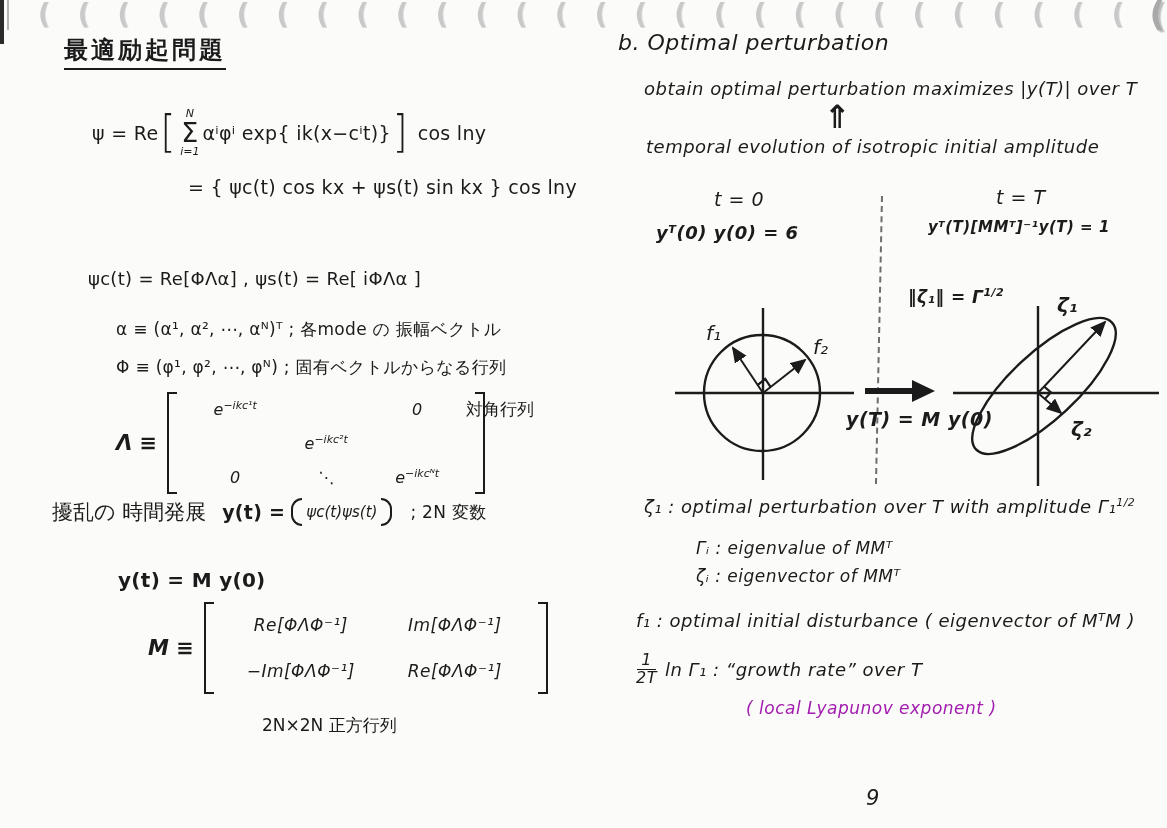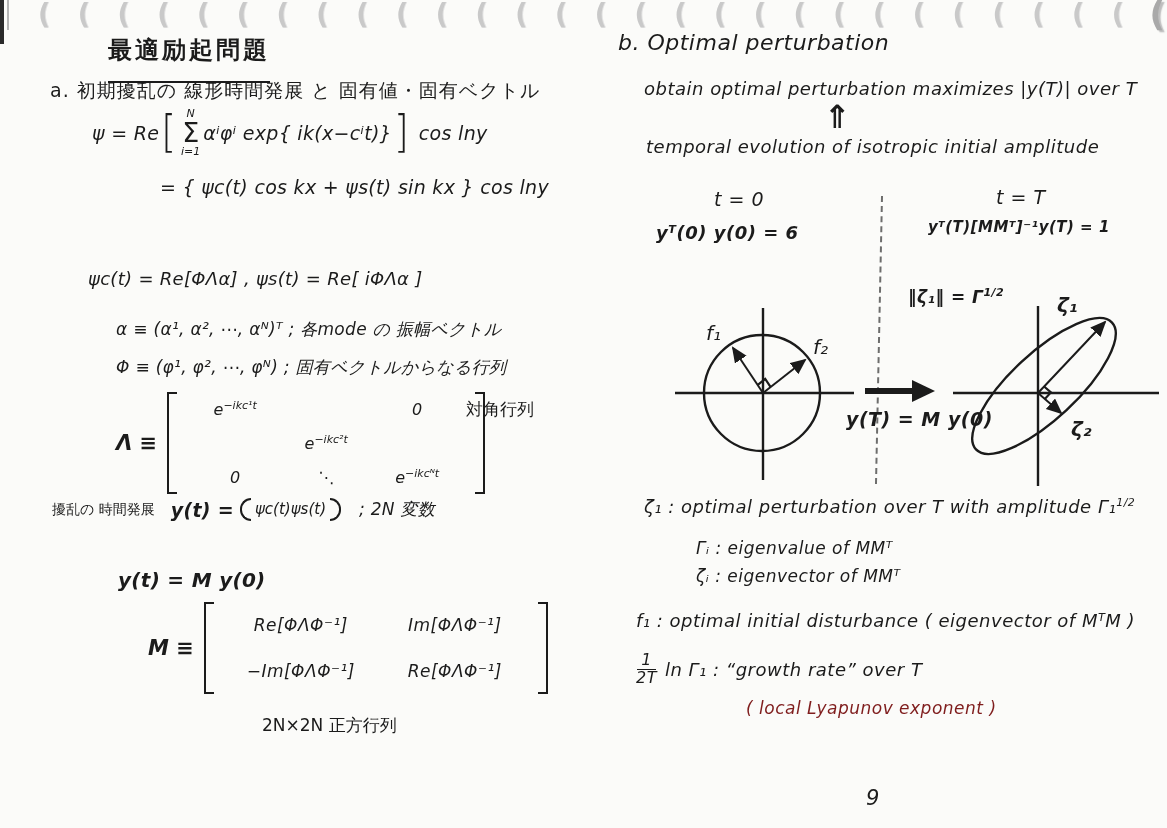--- a/index.html
+++ b/index.html
@@ -10,35 +10,35 @@
   html,body{margin:0;padding:0;background:#e8e8e8;}
   #paper{
     position:relative;width:1167px;height:828px;overflow:hidden;
     background:var(--paper);
     font-family:"DejaVu Sans","Liberation Sans",sans-serif;
     color:var(--ink);
   }
   .abs{position:absolute;white-space:nowrap;}
   .jp{font-style:normal;}
   .hw{font-style:italic;letter-spacing:.5px;}
-  .eq{font-style:italic;letter-spacing:.3px;}
+  .eq{letter-spacing:.3px;}
   sup{font-size:11px;font-style:italic;}
 
   
   .holes{position:absolute;left:38px;top:0px;width:1126px;display:flex;justify-content:space-between;}
   .hole{font-size:27px;color:var(--hole);font-weight:bold;line-height:30px;
         text-shadow:1px 0 0 #e2e2e2;transform:scaleY(1.05);}
   .hole:last-child{color:#a9a9a9;transform:scale(1.25);text-shadow:2px 1px 1px #bdbdbd;}
 
   .scan-edge{position:absolute;left:0;top:0;width:4px;height:44px;background:#2a2a2a;}
   .scan-edge2{position:absolute;left:7px;top:0;width:2px;height:30px;background:#b5b5b5;}
 
   
   .title{font-size:24px;font-weight:bold;letter-spacing:3px;
-         border-bottom:2.5px solid var(--ink);padding-bottom:15px;margin-left:44px;}
+         border-bottom:2.5px solid var(--ink);padding-bottom:2px;}
 
   
   .sum{display:inline-flex;flex-direction:column;align-items:center;line-height:1;margin:0 3px;font-style:italic;}
   .sum .lim{font-size:11px;}
   .sum .sym{font-size:27px;font-style:normal;}
 
   
   .tbkt{font-size:38px;font-weight:300;line-height:.9;font-style:normal;transform:scaleY(1.15);display:inline-block;margin:0 2px;}
 
   
@@ -102,36 +102,35 @@
       <span class="hole">(</span>
       <span class="hole">(</span>
       <span class="hole">(</span>
       <span class="hole">(</span>
     </div>
   <div class="scan-edge"></div>
   <div class="scan-edge2"></div>
 
   <div class="abs title jp" style="left:64px;top:34px;">最適励起問題</div>
 
-  <div class="abs jp" style="left:50px;top:78px;font-size:19px;letter-spacing:1px;">a. 初期擾乱の 線形時間発展 と 固有値・固有ベクトル</div>
 
   <div class="abs mrow" style="left:92px;top:108px;font-size:19px;">
     <span class="eq">ψ = Re</span>
     <span class="tbkt">[</span>
     <span class="sum">
       <span class="lim">N</span>
       <span class="sym">Σ</span>
       <span class="lim">i=1</span>
     </span>
     <span class="eq">αⁱφⁱ exp{ ik(x−cⁱt)}</span>
     <span class="tbkt">]</span>
     <span class="eq" style="margin-left:8px;">cos lny</span>
   </div>
 
-  <div class="abs eq" style="left:160px;top:176px;font-size:19px;">= { ψc(t) cos kx + ψs(t) sin kx } cos lny</div>
+  <div class="abs eq" style="left:188px;top:176px;font-size:19px;">= { ψc(t) cos kx + ψs(t) sin kx } cos lny</div>
 
   <div class="abs eq" style="left:88px;top:268px;font-size:18px;">ψc(t) = Re[ΦΛα] ,  ψs(t) = Re[ iΦΛα ]</div>
 
   <div class="abs eq jp" style="left:116px;top:356px;font-size:17px;">Φ ≡ (φ¹, φ², ⋯, φᴺ) ;  固有ベクトルからなる行列</div>
   <div class="abs eq jp" style="left:116px;top:318px;font-size:17px;">α ≡ (α¹, α², ⋯, αᴺ)ᵀ ;  各mode の 振幅ベクトル</div>
 
   <div class="abs mrow" style="left:116px;top:392px;">
     <span class="mlhs">Λ ≡</span>
     <div class="bkt l"></div>
     <div class="lgrid">
@@ -143,21 +142,21 @@
       <span class="c"></span>
       <span class="c">0</span>
       <span class="c">⋱</span>
       <span class="c"><span>e</span><sup>−ikcᴺt</sup></span>
     </div>
     <div class="bkt r"></div>
   </div>
   <div class="abs jp" style="left:466px;top:398px;font-size:17px;">対角行列</div>
 
   <div class="abs mrow" style="left:52px;top:498px;">
-    <span class="jp" style="font-size:14px;">擾乱の 時間発展</span>
+    <span class="jp" style="font-size:21px;">擾乱の 時間発展</span>
     <span class="eq" style="font-size:19px;font-weight:bold;margin-left:16px;">y(t) =</span>
     <div class="vpar l"></div>
     <div class="vec">
       <span>ψc(t)</span>
       <span>ψs(t)</span>
     </div>
     <div class="vpar r"></div>
     <span class="eq jp" style="font-size:17px;margin-left:18px;">;  2N 変数</span>
   </div>
 
@@ -239,16 +238,16 @@
   <div class="abs hw" style="left:696px;top:566px;font-size:17px;">ζᵢ :  eigenvector of MMᵀ</div>
   <div class="abs hw" style="left:636px;top:610px;font-size:18px;">f₁ :  optimal initial disturbance ( eigenvector of MᵀM )</div>
 
   <div class="abs mrow hw" style="left:636px;top:652px;font-size:18px;">
     <span class="frac">
       <span class="num">1</span>
       <span class="den">2T</span>
     </span>
     <span>ln Γ₁  :  “growth rate” over T</span>
   </div>
-  <div class="abs hw" style="left:746px;top:698px;font-size:17px;color:#7f1d1d;">( local Lyapunov exponent )</div>
+  <div class="abs hw" style="left:746px;top:698px;font-size:17px;color:#a21caf;">( local Lyapunov exponent )</div>
 
   <div class="abs pagenum" style="left:866px;top:786px;">9</div>
 </div>
 
 </body></html>

